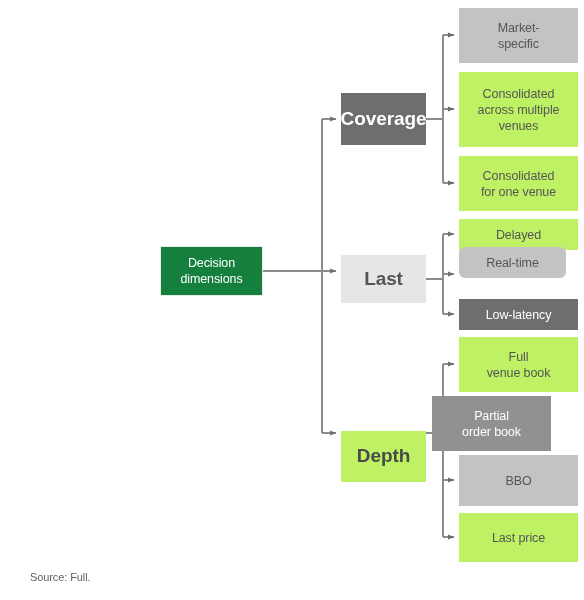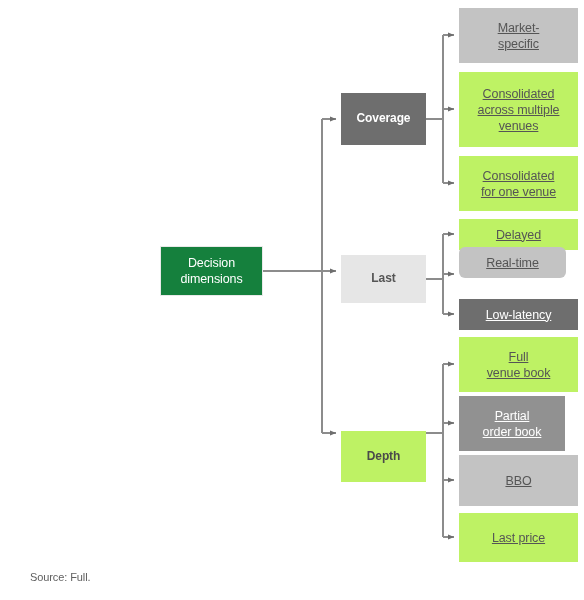--- a/index.html
+++ b/index.html
@@ -50,26 +50,25 @@
   
   .txt-white { color: #ffffff; }
   .txt-dark  { color: #555555; }
   .txt-darker{ color: #4a4a4a; }
 
   .root-node {
     font-size: 12.5px;
     box-shadow: 0 0 0 1px #e9e9e9;
   }
   .branch-node {
-    font-size: 12px;
+    font-size: 19px;
     font-weight: bold;
   }
   .leaf-node {
     font-size: 12.5px;
-    text-decoration: underline;
   }
   .source-note {
     position: absolute;
     left: 30px;
     top: 571px;
     font-size: 11px;
     color: #5f5f5f;
     letter-spacing: -0.1px;
   }
 </style>
@@ -153,21 +152,21 @@
   </div>
 
   <div class="node branch-node fill-mid txt-darker" style="left:341px; top:408px; width:85px; height:51px;margin-top:23px;">
     <span class="node-label">Depth</span>
   </div>
 
   <div class="node leaf-node fill-mid txt-dark" style="left:459px; top:337px; width:119px; height:55px;">
     <span class="node-label">Full
 venue book</span>
   </div>
-  <div class="node leaf-node txt-white" style="left:459px; top:396px; width:106px; height:55px; background:#919191;">
+  <div class="node leaf-node txt-white" style="left:432px; top:396px; width:119px; height:55px; background:#919191;">
     <span class="node-label">Partial
 order book</span>
   </div>
   <div class="node leaf-node fill-light txt-dark" style="left:459px; top:455px; width:119px; height:51px;">
     <span class="node-label">BBO</span>
   </div>
   <div class="node leaf-node fill-mid txt-dark" style="left:459px; top:513px; width:119px; height:49px;">
     <span class="node-label">Last price</span>
   </div>
 

